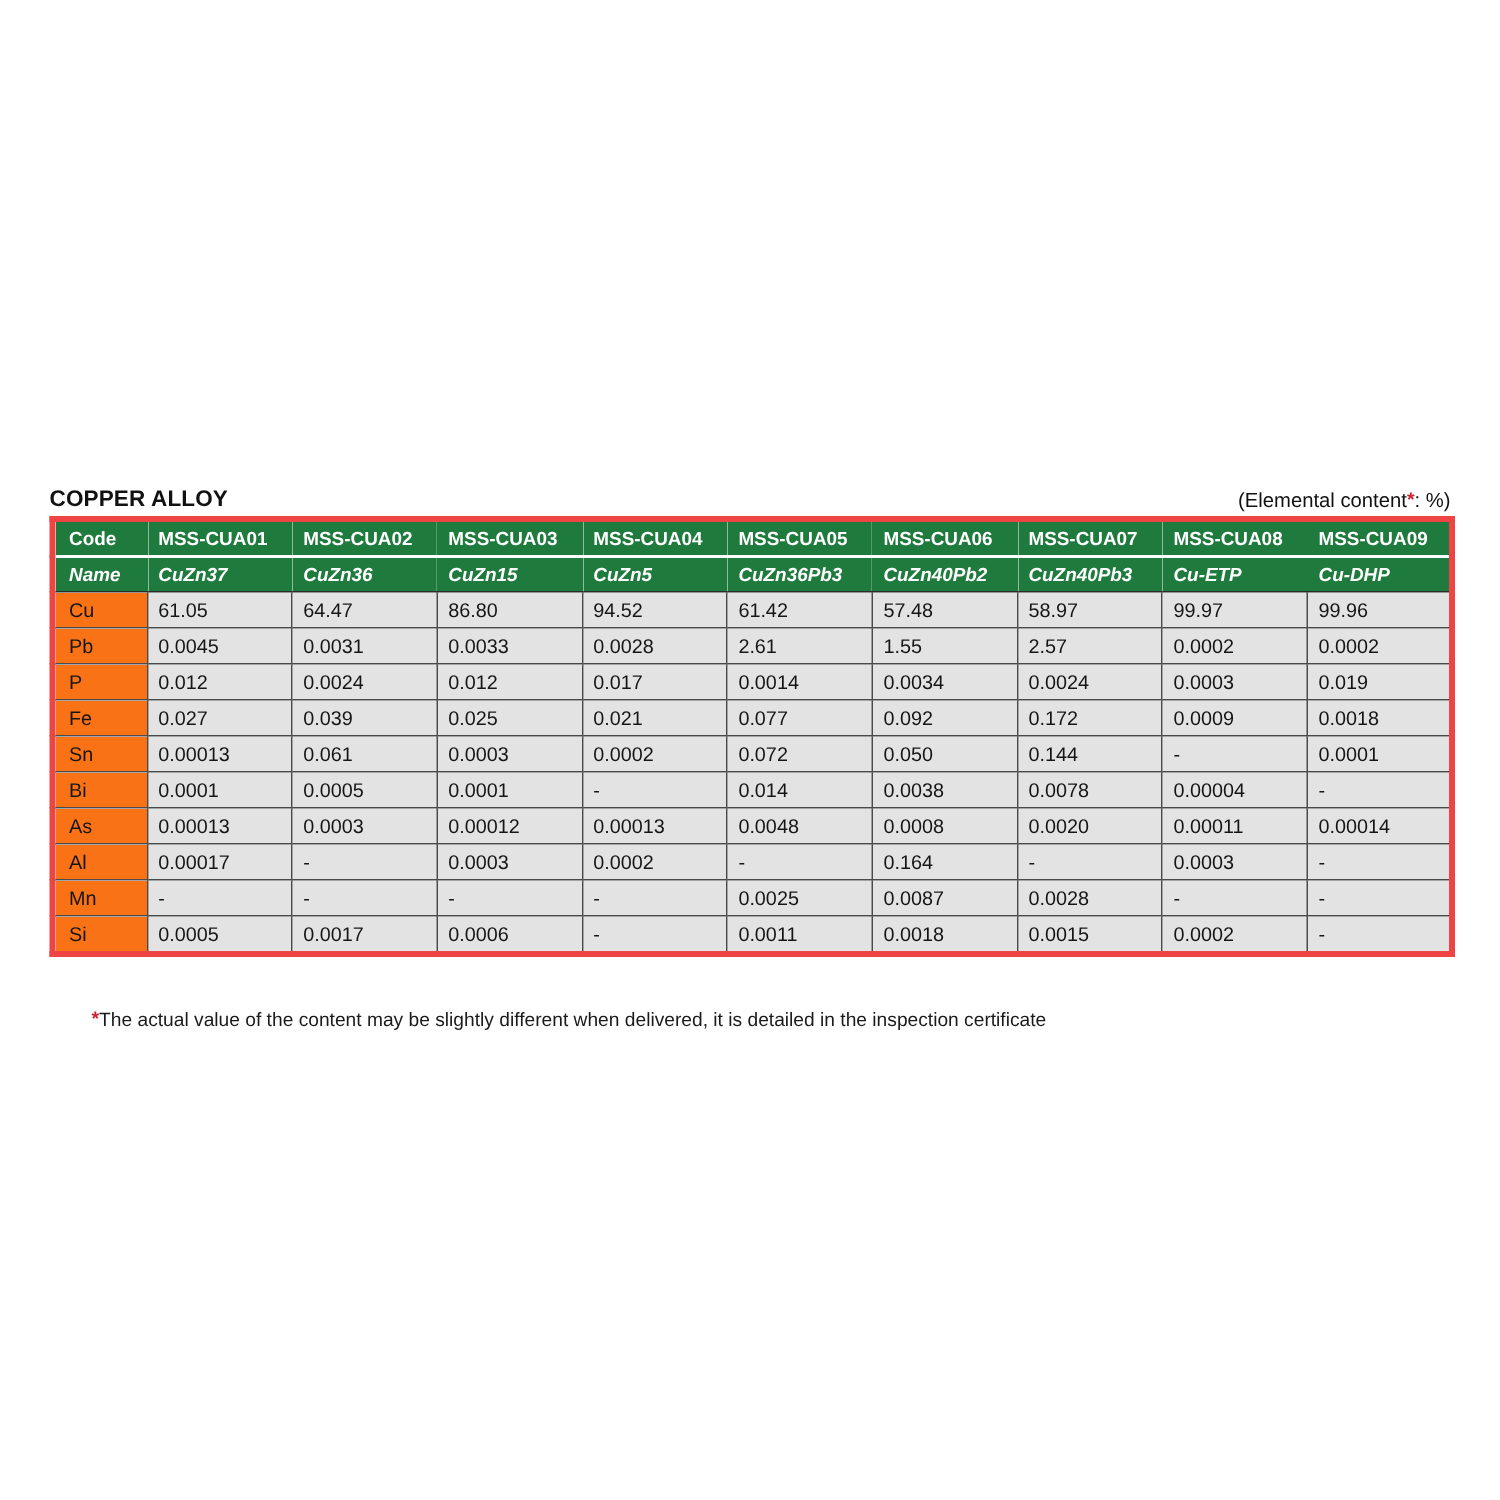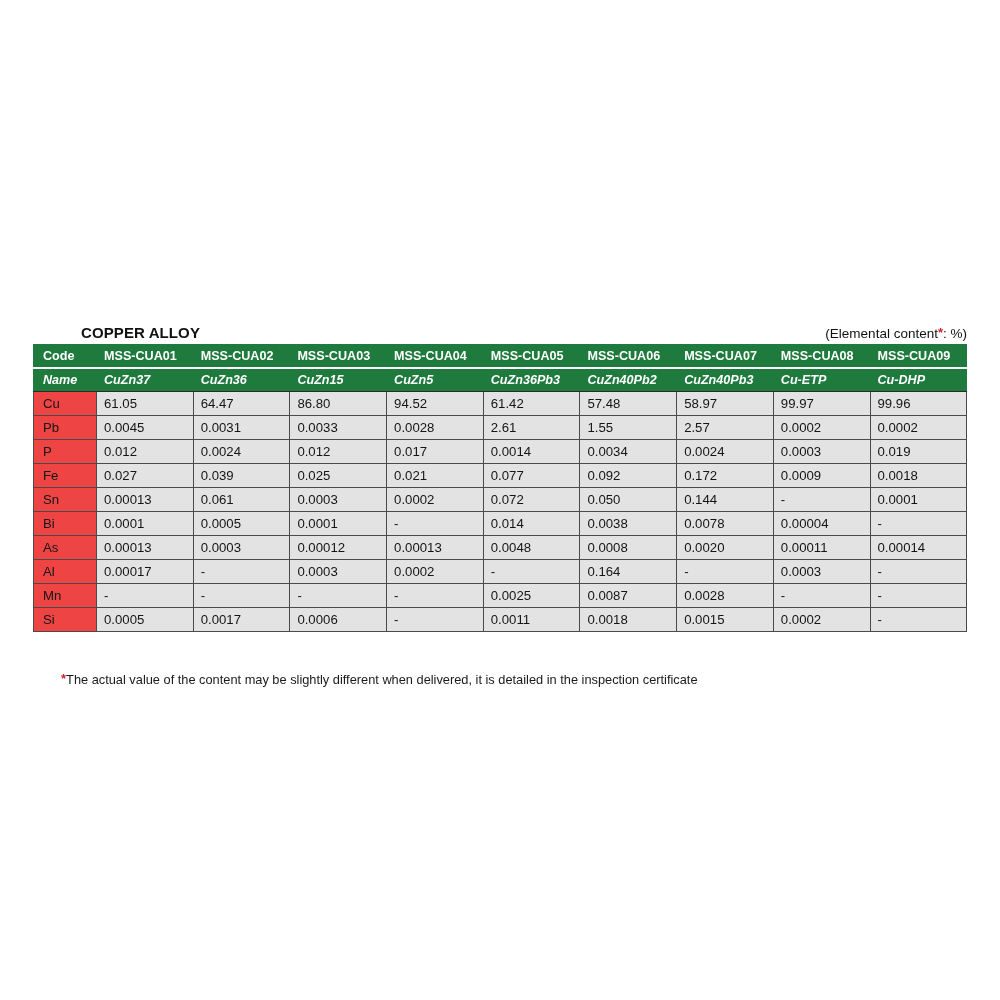--- a/index.html
+++ b/index.html
@@ -34,21 +34,20 @@
     display: flex;
     align-items: flex-end;
     justify-content: space-between;
   }
   .doc-title {
     font-size: 15px;
     font-weight: bold;
     letter-spacing: 0.1px;
     color: #111111;
     line-height: 1;
-    margin-left: 48px;
   }
   .unit-note {
     font-size: 13.5px;
     color: #111111;
     line-height: 1;
     white-space: nowrap;
   }
   .unit-note .star {
     color: #d0202f;
     font-weight: bold;
@@ -60,21 +59,21 @@
   .alloy-table-wrap {
     position: absolute;
     left: 33px;
     top: 344px;
     width: 934px;
   }
   table.alloy {
     border-collapse: collapse;
     table-layout: fixed;
     width: 934px;
-    border: 1px solid #ef4444;
+    border: 4px solid #ef4444;
   }
   table.alloy col.c-label { width: 63px; }
   table.alloy col.c-data  { width: 96.7px; }
 
   table.alloy th,
   table.alloy td {
     border: 1px solid #4a4a4a;
     padding: 0 0 0 7px;
     height: 23px;
     font-size: 13px;
@@ -98,21 +97,21 @@
   table.alloy thead tr.row-name th { border-bottom: 1px solid #2b2b2b; font-style: italic; }
   table.alloy thead th.hdr-label { text-align: left; padding-left: 9px; }
 
   
   table.alloy tbody td {
     background: #e3e3e3;
     color: #151515;
     font-size: 13.2px;
   }
   table.alloy tbody td.elem {
-    background: #ef4444;
+    background: #f97316;
     padding-left: 9px;
     color: #151515;
   }
 
   
   .footnote {
     position: absolute;
     left: 33px;
     top: 671px;
     font-size: 12.8px;

